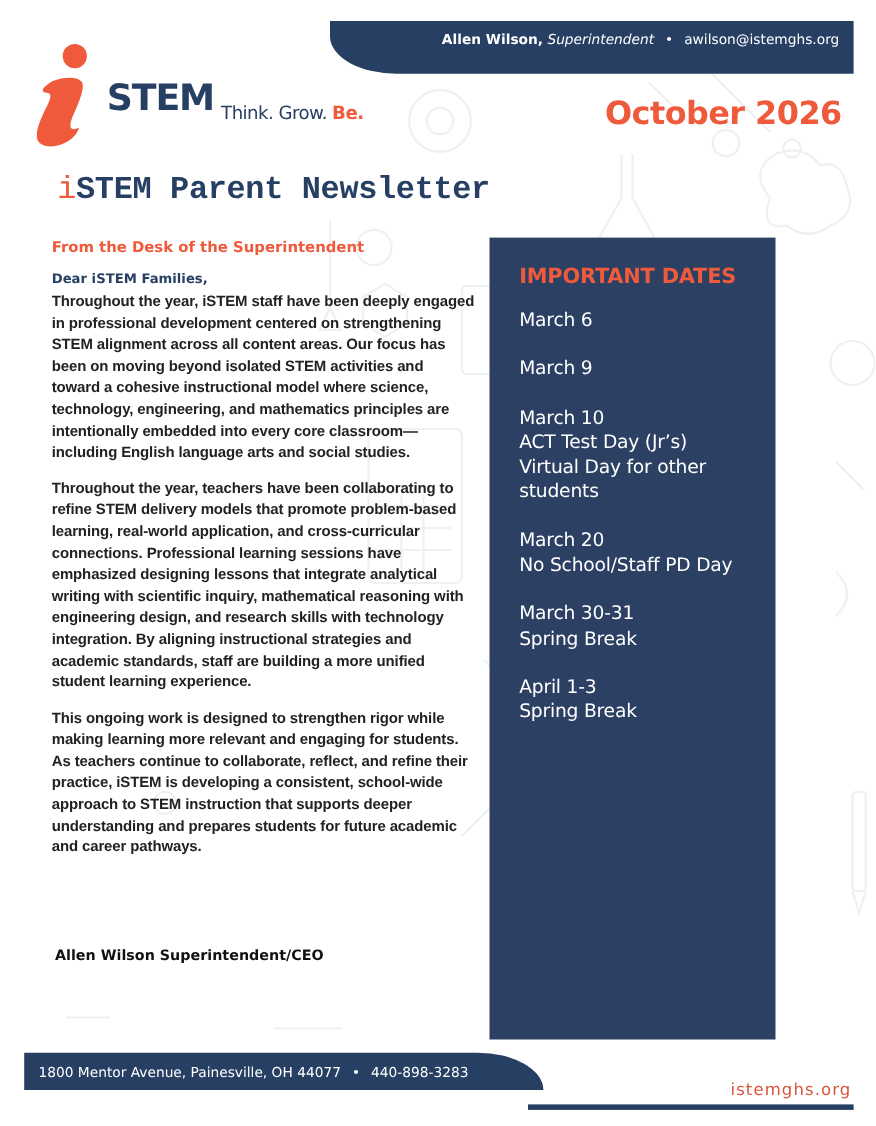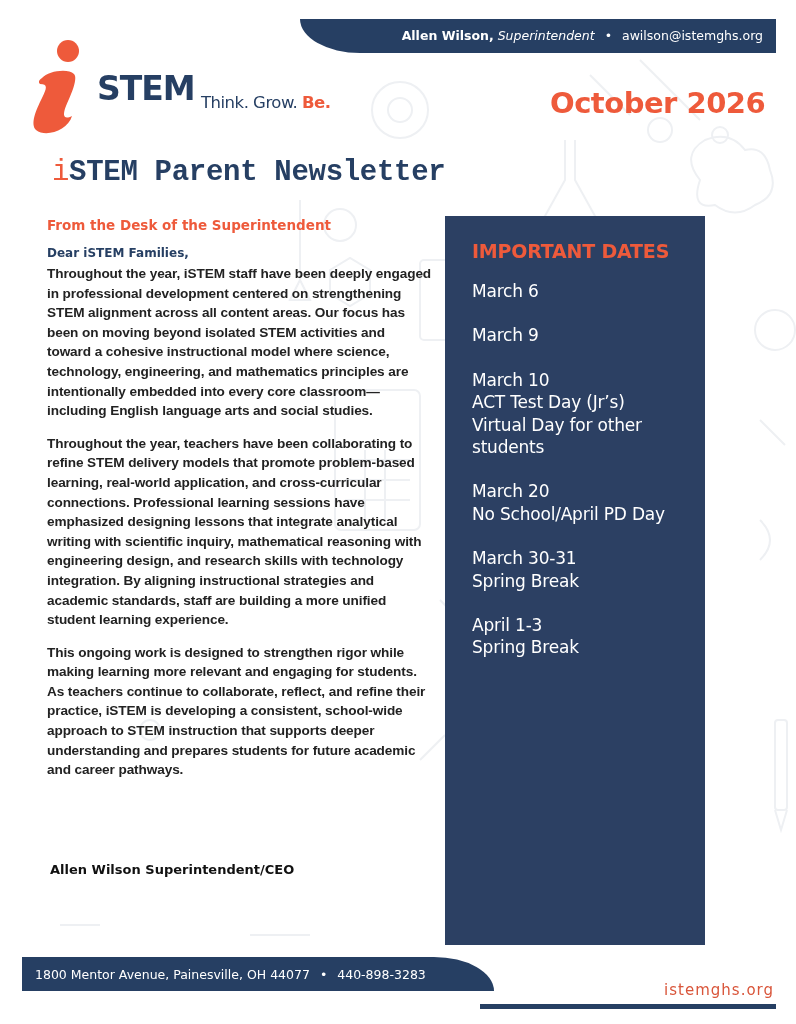--- a/index.html
+++ b/index.html
@@ -3,21 +3,21 @@
 <meta charset="utf-8">
 <style>
   * { box-sizing: border-box; margin: 0; padding: 0; }
   html, body { width: 796px; height: 1024px; background: #ffffff; overflow: hidden; }
   body { position: relative; font-family: "Liberation Sans", sans-serif; color: #1c1c1c; }
 
   .bg-art { position: absolute; inset: 0; pointer-events: none; z-index: 0; }
 
   
   .top-bar {
-    position: absolute; left: 300px; top: 19px; width: 476px; height: 34px;
+    position: absolute; left: 300px; top: 19px; width: 476px; height: 48px;
     background: #263f63; border-bottom-left-radius: 60px 34px;
     z-index: 2;
   }
   .top-bar-text {
     position: absolute; right: 13px; top: 9px; color: #ffffff; font-size: 12.5px;
     white-space: nowrap; font-family: "DejaVu Sans", sans-serif;
   }
   .top-bar-text .name { font-weight: bold; }
   .top-bar-text .role { font-style: italic; }
   .top-bar-text .sep { margin: 0 6px; }
@@ -173,21 +173,21 @@
     <span class="when">March 9</span>
   </div>
   <div class="date-item">
     <span class="when">March 10</span>
     <span class="what">ACT Test Day (Jr’s)</span>
     <span class="what">Virtual Day for other</span>
     <span class="what">students</span>
   </div>
   <div class="date-item">
     <span class="when">March 20</span>
-    <span class="what">No School/April PD Day</span>
+    <span class="what">No School/Staff PD Day</span>
   </div>
   <div class="date-item">
     <span class="when">March 30-31</span>
     <span class="what">Spring Break</span>
   </div>
   <div class="date-item">
     <span class="when">April 1-3</span>
     <span class="what">Spring Break</span>
   </div>
 </div>

